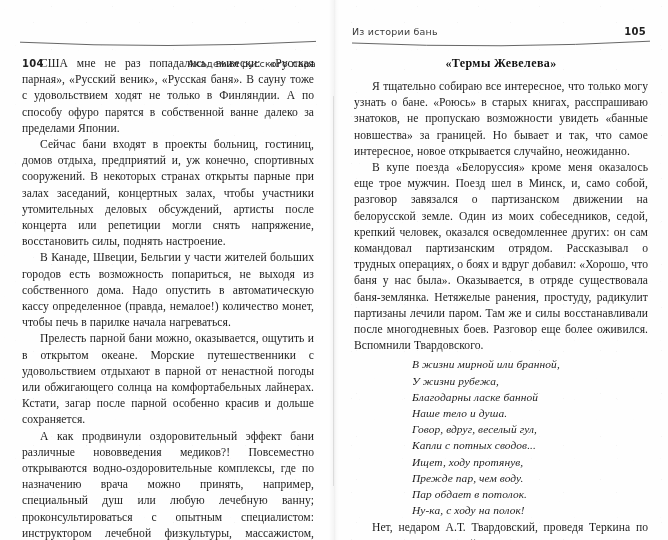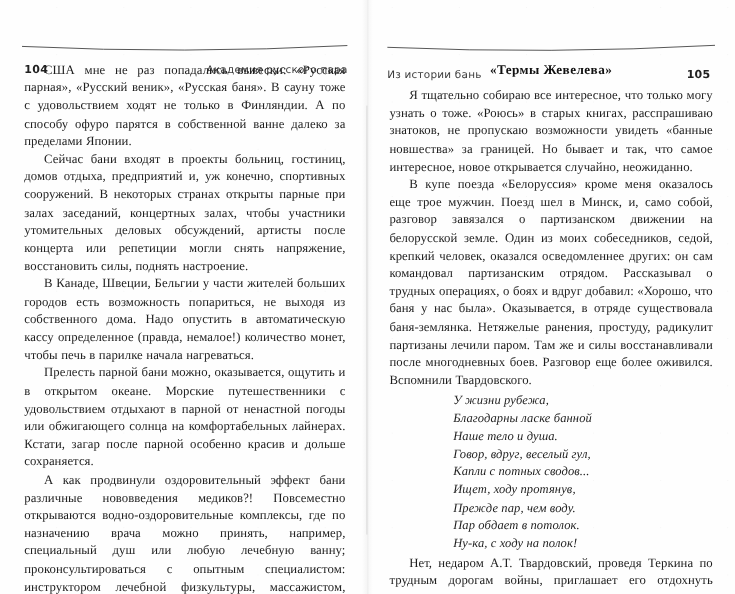--- a/index.html
+++ b/index.html
@@ -76,21 +76,21 @@
     white-space: nowrap;
   }
   .folio {
     font-family: "DejaVu Sans", "Liberation Sans", sans-serif;
     font-size: 10px;
     font-weight: bold;
     color: #222;
     letter-spacing: 0.3px;
   }
   .page-left .runhead  { justify-content: space-between; }
-  .page-right .runhead { justify-content: space-between; margin-top: 37px; }
+  .page-right .runhead { justify-content: space-between; }
 
   
   .rule {
     position: absolute;
     top: 40px;
     height: 10px;
     overflow: visible;
   }
   .page-left  .rule { left: 20px; width: 296px; }
   .page-right .rule { left: 18px; width: 298px; }
@@ -189,24 +189,25 @@
 
     <div class="rule">
       <svg viewBox="0 0 298 10" preserveAspectRatio="none" aria-hidden="true">
         <path d="M0,3.0 Q149,9.4 298,1.2" fill="none" stroke="#555" stroke-width="0.9"></path>
       </svg>
     </div>
 
     <div class="col">
       <h2 class="chapter-title">«Термы Жевелева»</h2>
 
-      <p class="para">Я тщательно собираю все интересное, что только могу узнать о тоже. «Роюсь» в старых книгах, расспрашиваю знатоков, не пропускаю возможности увидеть «банные новшества» за границей. Но бывает и так, что самое интересное, новое открывается случайно, неожиданно.</p>
+      <p class="para">Я тщательно собираю все интересное, что только могу узнать о бане. «Роюсь» в старых книгах, расспрашиваю знатоков, не пропускаю возможности увидеть «банные новшества» за границей. Но бывает и так, что самое интересное, новое открывается случайно, неожиданно.</p>
       <p class="para">В купе поезда «Белоруссия» кроме меня оказалось еще трое мужчин. Поезд шел в Минск, и, само собой, разговор завязался о партизанском движении на белорусской земле. Один из моих собеседников, седой, крепкий человек, оказался осведомленнее других: он сам командовал партизанским отрядом. Рассказывал о трудных операциях, о боях и вдруг добавил: «Хорошо, что баня у нас была». Оказывается, в отряде существовала баня-землянка. Нетяжелые ранения, простуду, радикулит партизаны лечили паром. Там же и силы восстанавливали после многодневных боев. Разговор еще более оживился. Вспомнили Твардовского.</p>
 
       <div class="poem">
+        <div class="verse">В жизни мирной или бранной,</div>
         <div class="verse">У жизни рубежа,</div>
         <div class="verse">Благодарны ласке банной</div>
         <div class="verse">Наше тело и душа.</div>
         <div class="verse">Говор, вдруг, веселый гул,</div>
         <div class="verse">Капли с потных сводов...</div>
         <div class="verse">Ищет, ходу протянув,</div>
         <div class="verse">Прежде пар, чем воду.</div>
         <div class="verse">Пар обдает в потолок.</div>
         <div class="verse">Ну-ка, с ходу на полок!</div>
       </div>

